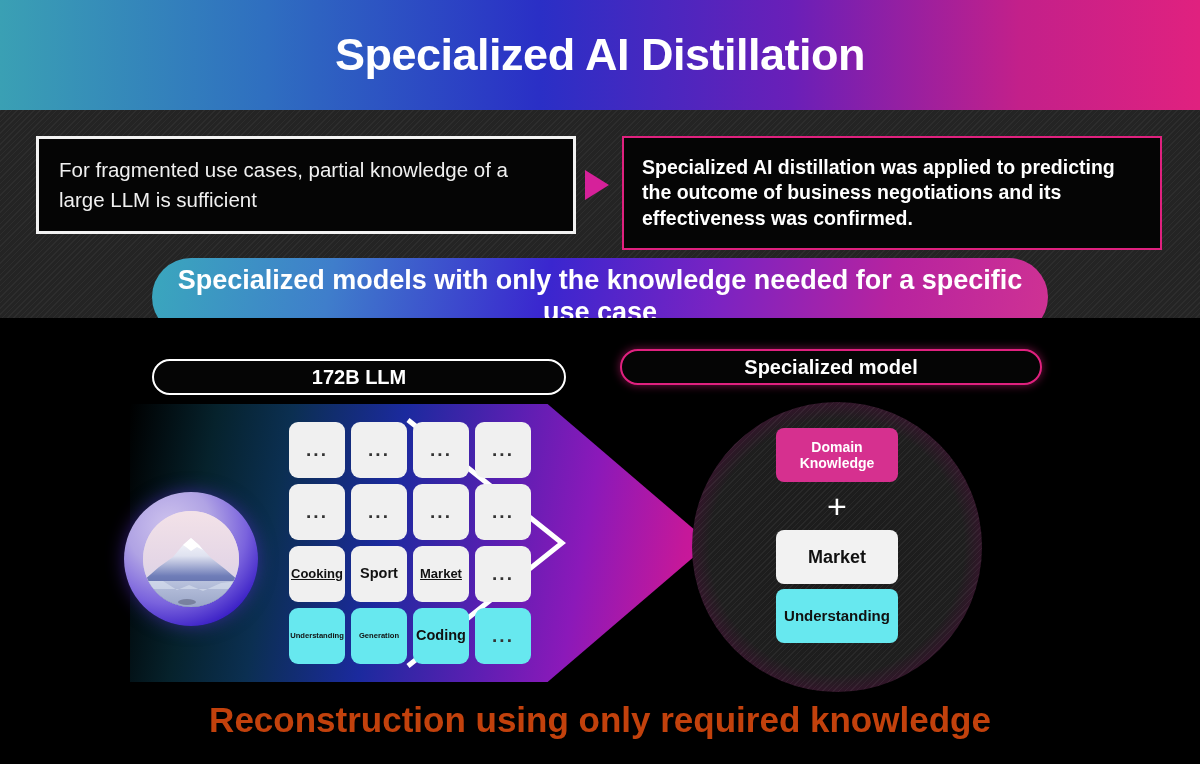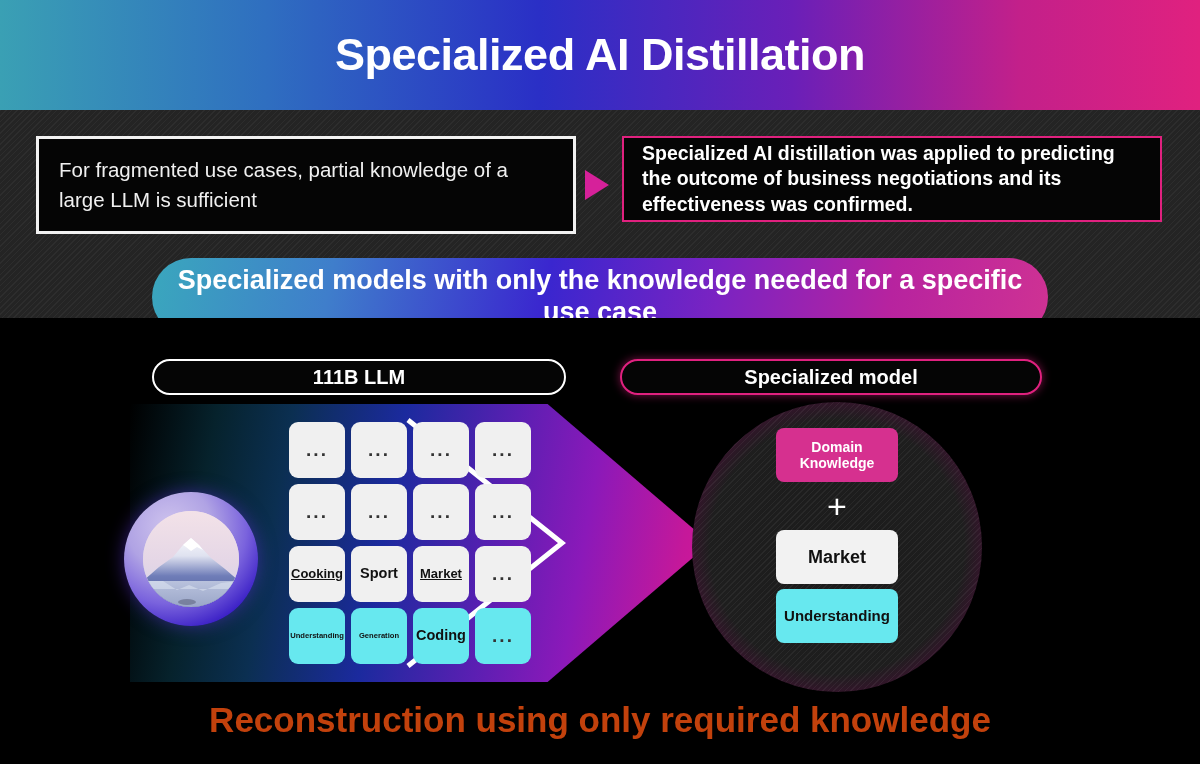--- a/index.html
+++ b/index.html
@@ -70,21 +70,21 @@
     padding: 0 20px;
   }
   .callout-left .callout-text {
     color: #f0f0f0;
     font-size: 20.5px;
     line-height: 1.45;
     font-weight: normal;
   }
   .callout-right {
     left: 622px; top: 136px;
-    width: 540px; height: 86px;
+    width: 540px; height: 114px;
     border: 2px solid #e0217f;
     padding: 16px 18px;
   }
   .callout-right .callout-text {
     color: #ffffff;
     font-size: 19.5px;
     line-height: 1.3;
     font-weight: bold;
   }
 
@@ -145,21 +145,21 @@
     color: #fff;
     font-size: 20px;
     font-weight: bold;
   }
   .pill-llm {
     left: 152px; top: 359px;
     width: 414px;
     border: 2.5px solid #ffffff;
   }
   .pill-specialized {
-    left: 620px; top: 359px;
+    left: 620px; top: 349px;
     width: 422px;
     border: 2px solid #e0217f;
     box-shadow: 0 0 10px rgba(224,33,127,0.55);
   }
 
   
   .panel-wrap {
     position: absolute;
     left: 130px; top: 404px;
     width: 580px; height: 278px;
@@ -350,21 +350,21 @@
   <div class="callout-text">Specialized AI distillation was applied to predicting the outcome of business negotiations and its effectiveness was confirmed.</div>
 </div>
 
 <div class="pill-banner">
   <div class="pill-banner-text">Specialized models with only the knowledge needed for a specific use case</div>
 </div>
 
 <div class="lower-area"></div>
 
 <div class="label-pill pill-llm">
-  <span>111B LLM</span>
+  <span>172B LLM</span>
 </div>
 
 <div class="label-pill pill-specialized">
   <span>Specialized model</span>
 </div>
 
 <div class="panel-wrap">
   <div class="panel-bg"></div>
   <svg class="chevron-line" viewBox="0 0 280 258">
     <polyline points="6,6 160,129 6,252" fill="none" stroke="#ffffff" stroke-width="5"></polyline>

